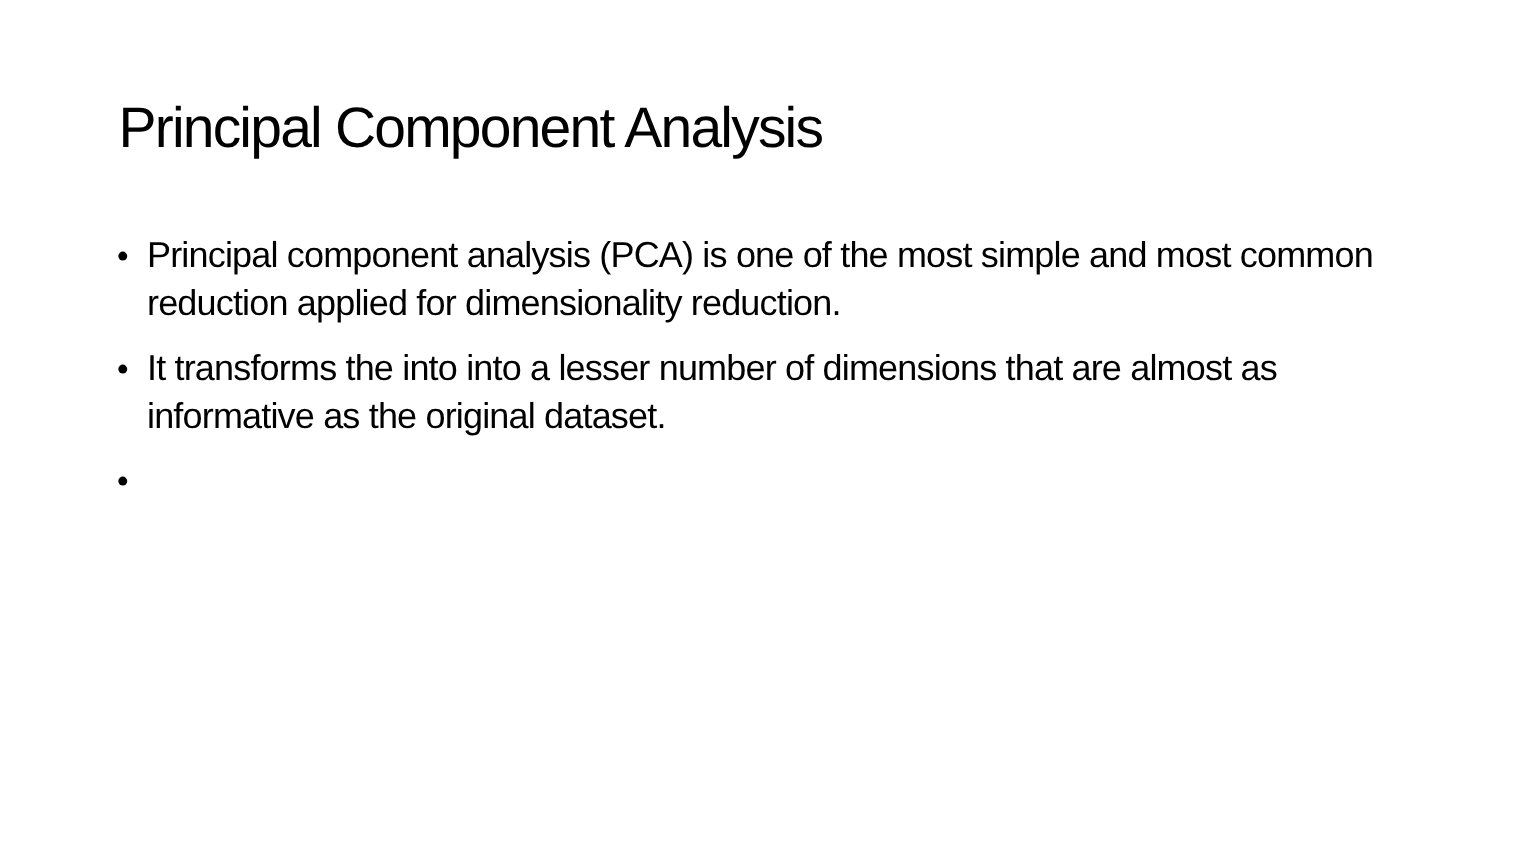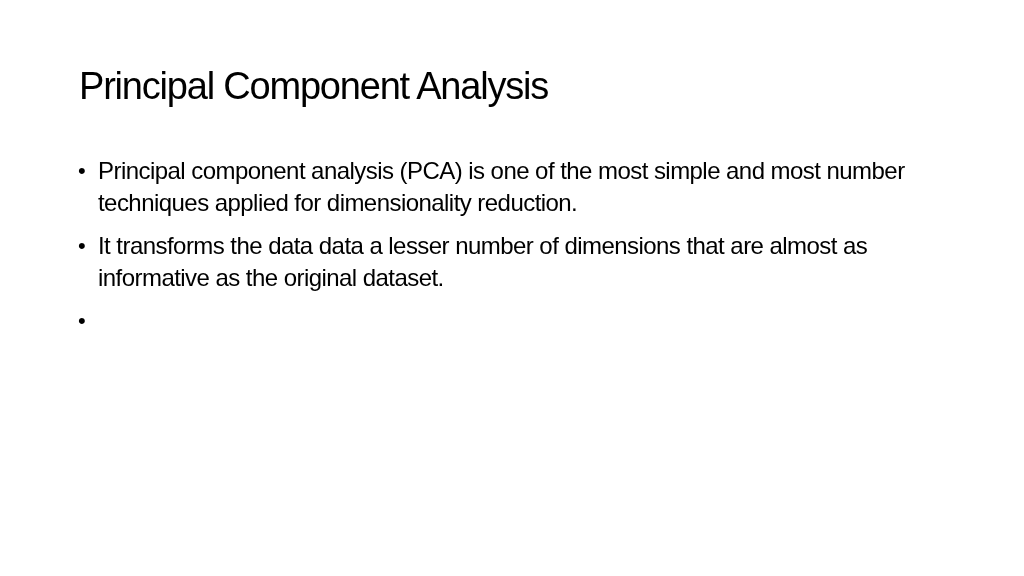--- a/index.html
+++ b/index.html
@@ -60,23 +60,23 @@
   </style>
 </head>
 <body>
 
 <div class="slide">
   <h1 class="title">Principal Component Analysis</h1>
 
   <ul class="bullets">
     <li class="bullet">
       <span class="bullet-dot">•</span>
-      <span>Principal component analysis (PCA) is one of the most simple and most number techniques applied for dimensionality reduction.</span>
+      <span>Principal component analysis (PCA) is one of the most simple and most common reduction applied for dimensionality reduction.</span>
     </li>
     <li class="bullet">
       <span class="bullet-dot">•</span>
-      <span>It transforms the data data a lesser number of dimensions that are almost as informative as the original dataset.</span>
+      <span>It transforms the into into a lesser number of dimensions that are almost as informative as the original dataset.</span>
     </li>
     <li class="bullet">
       <span class="bullet-dot">•</span>
     </li>
   </ul>
 </div>
 
 </body></html>

